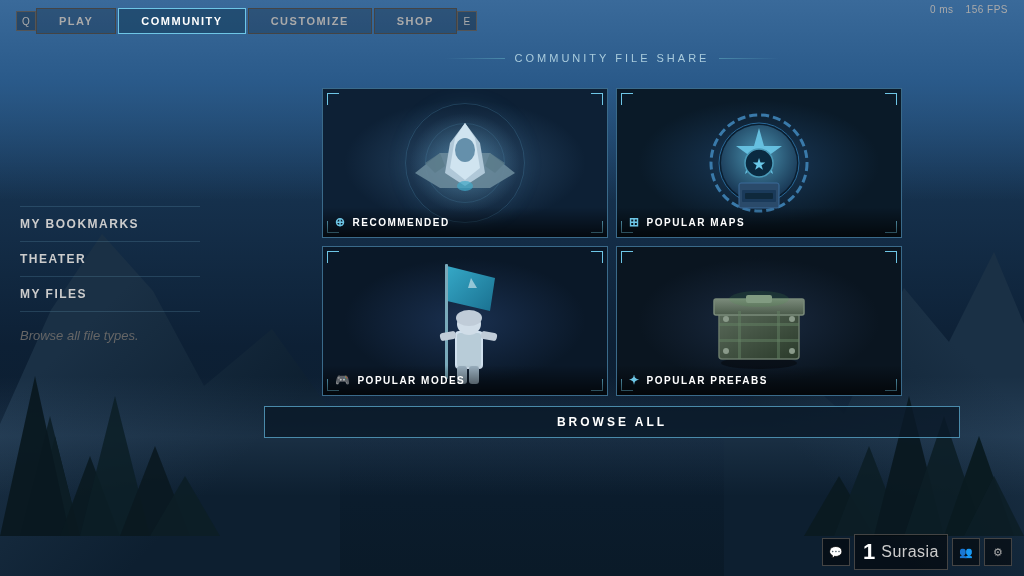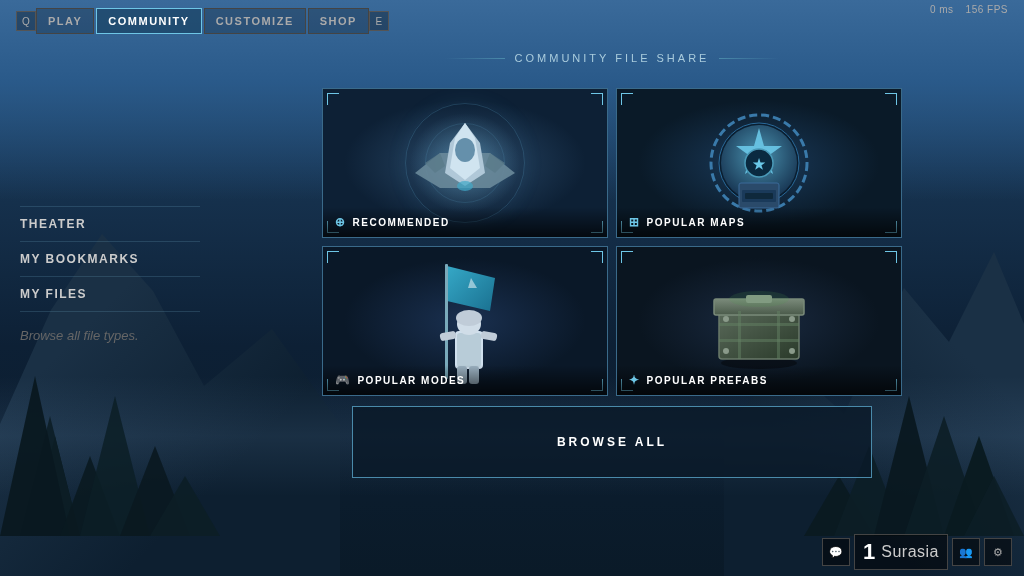--- a/index.html
+++ b/index.html
@@ -108,21 +108,21 @@
       background: rgba(0,0,0,0.3);
     }
 
     .nav-tabs {
       display: flex;
       align-items: center;
       gap: 2px;
     }
 
     .nav-tab {
-      padding: 6px 11px;
+      padding: 6px 22px;
       font-size: 11px;
       letter-spacing: 1.5px;
       font-weight: 600;
       color: #aaa;
       border: 1px solid #444;
       background: rgba(0,0,0,0.2);
       cursor: pointer;
       text-transform: uppercase;
     }
 
@@ -270,22 +270,22 @@
     }
 
     .card-label-icon {
       color: #6ec6e6;
       font-size: 12px;
     }
 
     
     .browse-all-btn {
       margin-top: 10px;
-      width: 520px;
-      padding: 28px;
+      width: 696px;
+      padding: 8px;
       background: rgba(10,25,40,0.8);
       border: 1px solid #4a8aaa;
       color: #fff;
       font-size: 12px;
       letter-spacing: 3px;
       text-transform: uppercase;
       font-weight: 600;
       cursor: pointer;
       text-align: center;
     }
@@ -441,22 +441,22 @@
     <div class="nav-key">E</div>
     <div class="top-bar-right">
       <span class="perf-stat">0 ms</span>
       <span class="perf-stat">156 FPS</span>
     </div>
   </div>
 
   <div class="content-area">
 
     <div class="sidebar">
+      <div class="sidebar-item">MY BOOKMARKS</div>
       <div class="sidebar-item">THEATER</div>
-      <div class="sidebar-item">MY BOOKMARKS</div>
       <div class="sidebar-item">MY FILES</div>
       <div class="sidebar-hint">Browse all file types.</div>
     </div>
 
     <div class="main-content">
 
       <div class="section-title">
         <span>COMMUNITY FILE SHARE</span>
       </div>
 

